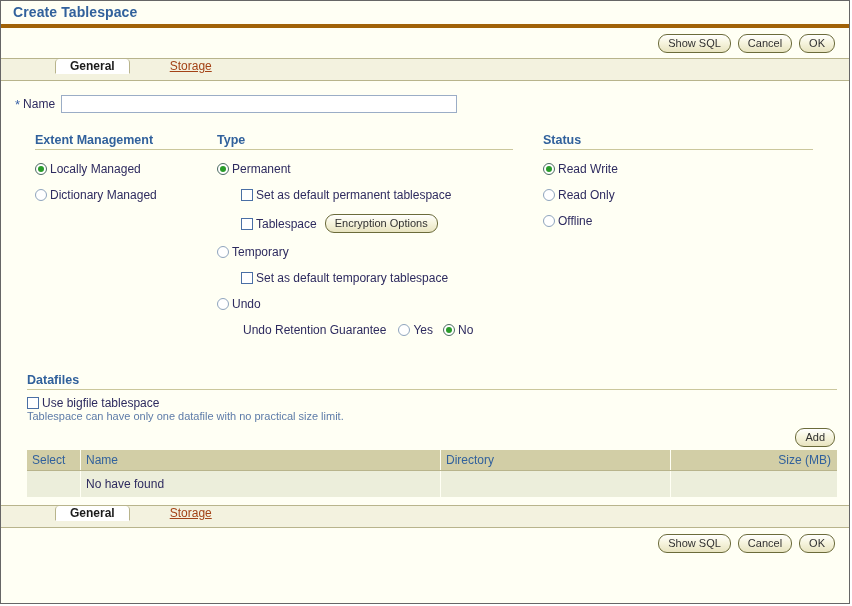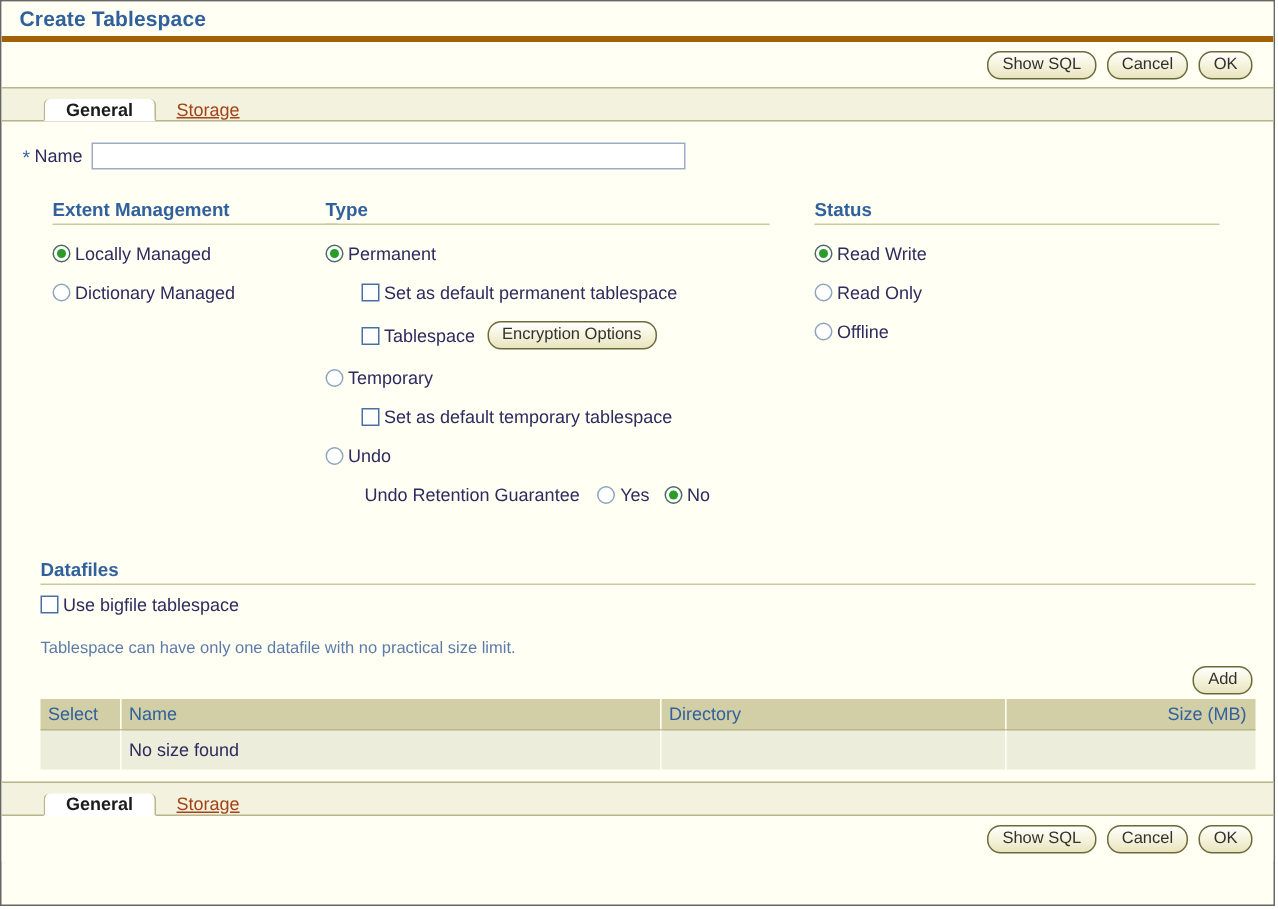--- a/index.html
+++ b/index.html
@@ -65,23 +65,24 @@
   }
 
   
   .tabbar {
     position: relative;
     height: 23px;
     background: #f3f2df;
     border-top: 1px solid #b8b48c;
     border-bottom: 1px solid #b8b48c;
     display: flex;
-    align-items: flex-end;
+    align-items: flex-start;
     padding-left: 8px;
     box-sizing: border-box;
+    gap: 26px;
   }
   .tab-stub {
     width: 18px;
     background: #f3f2df;
     border-right: 1px solid #b8b48c;
     border-left: 1px solid #b8b48c;
     border-top-left-radius: 5px;
   }
   .tab {
     display: flex;
@@ -224,21 +225,21 @@
   .datafiles {
     margin-top: 26px;
     padding: 0 12px 0 26px;
   }
   .datafiles .sec-head { width: 100%; margin-bottom: 6px; }
   .bigfile-row {
     display: flex;
     align-items: center;
     font-size: 12px;
     color: #2e2b5f;
-    margin-bottom: 16px;
+    margin-bottom: 0;
   }
   .hint {
     color: #5d7ba8;
     font-size: 11px;
     margin-bottom: 6px;
   }
   .add-row {
     display: flex;
     justify-content: flex-end;
     padding-right: 2px;
@@ -407,21 +408,21 @@
         <tr>
           <th class="col-select">Select</th>
           <th class="col-name">Name</th>
           <th class="col-dir">Directory</th>
           <th class="right">Size (MB)</th>
         </tr>
       </thead>
       <tbody>
         <tr>
           <td></td>
-          <td>No size found</td>
+          <td>No have found</td>
           <td></td>
           <td class="last"></td>
         </tr>
       </tbody>
     </table>
   </div>
 
   <div class="bottom-spacer"></div>
 
   <div class="tabbar">

